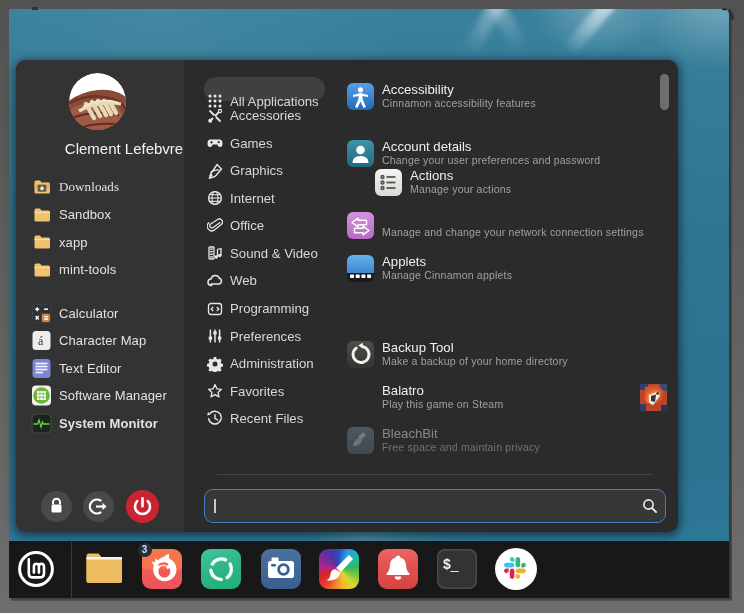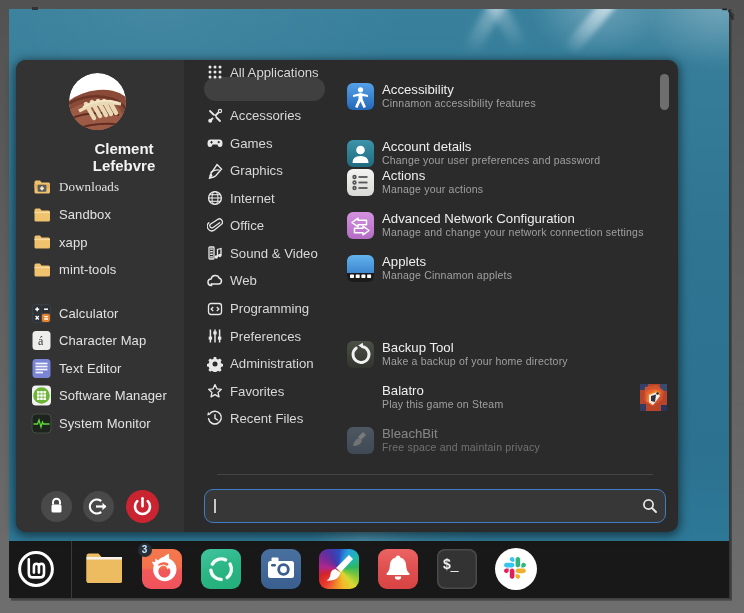--- a/index.html
+++ b/index.html
@@ -15,21 +15,21 @@
   .shadow-r { position:absolute; left:729px; top:9px; width:3px; height:592px; background:linear-gradient(90deg,#303030,#4a4a4a); }
   .shadow-b { position:absolute; left:11px; top:598px; width:721px; height:3px; background:linear-gradient(180deg,#3a3a3a,#575757); }
   .taskbar { position:absolute; left:9px; top:541px; width:720px; height:57px; background:#181818; }
   .tb-sep { position:absolute; left:71px; top:541px; width:1px; height:57px; background:#3a3a3a; }
 
   .menu { position:absolute; left:16px; top:60px; width:662px; height:472px;
     background:#2b2b2b; border-radius:10px; box-shadow:0 2px 10px 2px rgba(0,0,0,0.5); }
   .sidebar { position:absolute; left:0; top:0; width:168px; height:472px; background:#333333; border-radius:10px 0 0 10px; }
 
   .avatar { position:absolute; left:53px; top:13px; width:57px; height:57px; border-radius:50%; overflow:hidden; }
-  .uname { position:absolute; left:0px; top:80px; width:168px; text-align:center; color:#f3f3f3; font-size:15px; font-weight:bold;padding-left:48px; }
+  .uname { position:absolute; left:0px; top:80px; width:168px; text-align:center; color:#f3f3f3; font-size:15px; font-weight:normal;padding-left:48px; }
 
   .srow { position:absolute; display:flex; align-items:center; color:#e2e2e2; font-size:13px; letter-spacing:0.1px; height:18px; white-space:nowrap; }
   .srow svg { margin-right:8px; flex:0 0 auto; }
 
   .sess { position:absolute; }
 
   .cat { position:absolute; left:191px; display:flex; align-items:center; color:#d8d8d8; font-size:13.2px; height:20px; white-space:nowrap; }
   .cat svg { margin-right:7px; flex:0 0 auto; }
   .cathl { position:absolute; left:188px; top:16.5px; width:121px; height:24px; background:#404040; border-radius:12px; }
 
@@ -152,21 +152,21 @@
           <rect x="9.2" y="6" width="2.6" height="2.6" rx="0.6"></rect>
           <rect x="12.4" y="6" width="2.6" height="2.6" rx="0.6"></rect>
         <rect x="6" y="9.2" width="2.6" height="2.6" rx="0.6"></rect>
           <rect x="9.2" y="9.2" width="2.6" height="2.6" rx="0.6"></rect>
           <rect x="12.4" y="9.2" width="2.6" height="2.6" rx="0.6"></rect>
         <rect x="6" y="12.4" width="2.6" height="2.6" rx="0.6"></rect>
           <rect x="9.2" y="12.4" width="2.6" height="2.6" rx="0.6"></rect>
           <rect x="12.4" y="12.4" width="2.6" height="2.6" rx="0.6"></rect>
       </g>
     </svg>Software Manager</div>
-  <div class="srow" style="left:15px; top:354px;">
+  <div class="srow" style="left:15px; top:354px;font-weight:bold;">
     <svg width="21" height="21" viewBox="0 0 21 21" style="margin-right:7px">
       <rect x="1" y="1" width="19" height="19" rx="4" fill="#1d241d"></rect>
       <rect x="1" y="1" width="19" height="19" rx="4" fill="none" stroke="#454d45" stroke-width="1"></rect>
       <path d="M2.5 11 h4 l1.5-4 2 7 1.5-5 1 2 h6" stroke="#5fd83a" stroke-width="1.3" fill="none"></path>
     </svg>System Monitor</div>
   <div class="sess" style="left:24.8px; top:430.5px;">
     <svg width="31" height="31" viewBox="0 0 31 31">
       <circle cx="15.5" cy="15.5" r="15.5" fill="#494949"></circle>
       <rect x="10.5" y="13.5" width="10" height="8" rx="1.6" fill="#fff"></rect>
       <path d="M12 13.5 v-2.2 a3.5 3.5 0 0 1 7 0 v2.2" fill="none" stroke="#fff" stroke-width="2"></path>
@@ -181,21 +181,21 @@
     </svg>
   </div>
   <div class="sess" style="left:109.5px; top:429.5px;">
     <svg width="33" height="33" viewBox="0 0 33 33">
       <circle cx="16.5" cy="16.5" r="16.5" fill="#cb2431"></circle>
       <path d="M16.5 8.2 v8" stroke="#fff" stroke-width="2.6" stroke-linecap="round"></path>
       <path d="M11.2 11.2 a7.5 7.5 0 1 0 10.6 0" fill="none" stroke="#fff" stroke-width="2.6" stroke-linecap="round"></path>
     </svg>
   </div>
   <div class="cathl"></div>
-  <div class="cat" style="top:2px;">
+  <div class="cat" style="top:31px;">
     <svg width="16" height="16" viewBox="0 0 16 16" fill="#e8e8e8">
       <g>
           <circle cx="3" cy="3" r="1.5"></circle>
           <circle cx="8" cy="3" r="1.5"></circle>
           <circle cx="13" cy="3" r="1.5"></circle>
       <circle cx="3" cy="8" r="1.5"></circle>
           <circle cx="8" cy="8" r="1.5"></circle>
           <circle cx="13" cy="8" r="1.5"></circle>
       <circle cx="3" cy="13" r="1.5"></circle>
           <circle cx="8" cy="13" r="1.5"></circle>
@@ -308,21 +308,21 @@
             <stop offset="0" stop-color="#3d93a8"></stop>
             <stop offset="1" stop-color="#206a80"></stop>
           </linearGradient>
         </defs>
       <rect width="27" height="27" rx="6" fill="url(#gacct)"></rect>
       <circle cx="13.5" cy="10" r="4.3" fill="#fff"></circle>
       <path d="M5.5 23 q0-7 8-7 t8 7 Z" fill="#fff"></path>
     </svg>
     <div class="t1">Account details</div><div class="t2">Change your user preferences and password</div>
   </div>
-  <div class="app" style="top:109px;">
+  <div class="app" style="top:109px;margin-left:28px;">
     <svg width="27" height="27" viewBox="0 0 27 27">
       <defs>
           <linearGradient id="gact" x1="0" y1="0" x2="0" y2="1">
             <stop offset="0" stop-color="#f4f4f2"></stop>
             <stop offset="1" stop-color="#d8d8d4"></stop>
           </linearGradient>
         </defs>
       <rect width="27" height="27" rx="6" fill="url(#gact)"></rect>
       <g fill="none" stroke="#555" stroke-width="1.6">
         <circle cx="7.5" cy="8" r="1.4"></circle>
@@ -342,21 +342,21 @@
       <defs>
           <linearGradient id="ganc" x1="0" y1="0" x2="0" y2="1">
             <stop offset="0" stop-color="#d392e0"></stop>
             <stop offset="1" stop-color="#b46cc4"></stop>
           </linearGradient>
         </defs>
       <rect width="27" height="27" rx="6" fill="url(#ganc)"></rect>
       <path d="M19.5 8.3 L11 8.3 L11 6.2 L5 10.5 L11 14.8 L11 12.7 L19.5 12.7 Z" fill="none" stroke="#fff" stroke-width="1.5" stroke-linejoin="round"></path>
       <path d="M7.5 16.3 L16 16.3 L16 14.2 L22 18.5 L16 22.8 L16 20.7 L7.5 20.7 Z" fill="none" stroke="#fff" stroke-width="1.5" stroke-linejoin="round"></path>
     </svg>
-    <div class="t1">Advanced Network Configuration</div><div class="t2">Manage and change your network connection settings</div>
+    <div class="t2">Manage and change your network connection settings</div>
   </div>
   <div class="app" style="top:195px;">
     <svg width="27" height="27" viewBox="0 0 27 27">
       <defs>
           <linearGradient id="gapl" x1="0" y1="0" x2="0" y2="1">
             <stop offset="0" stop-color="#62b4ee"></stop>
             <stop offset="1" stop-color="#2d6fc0"></stop>
           </linearGradient>
         </defs>
       <rect width="27" height="27" rx="6" fill="url(#gapl)"></rect>

